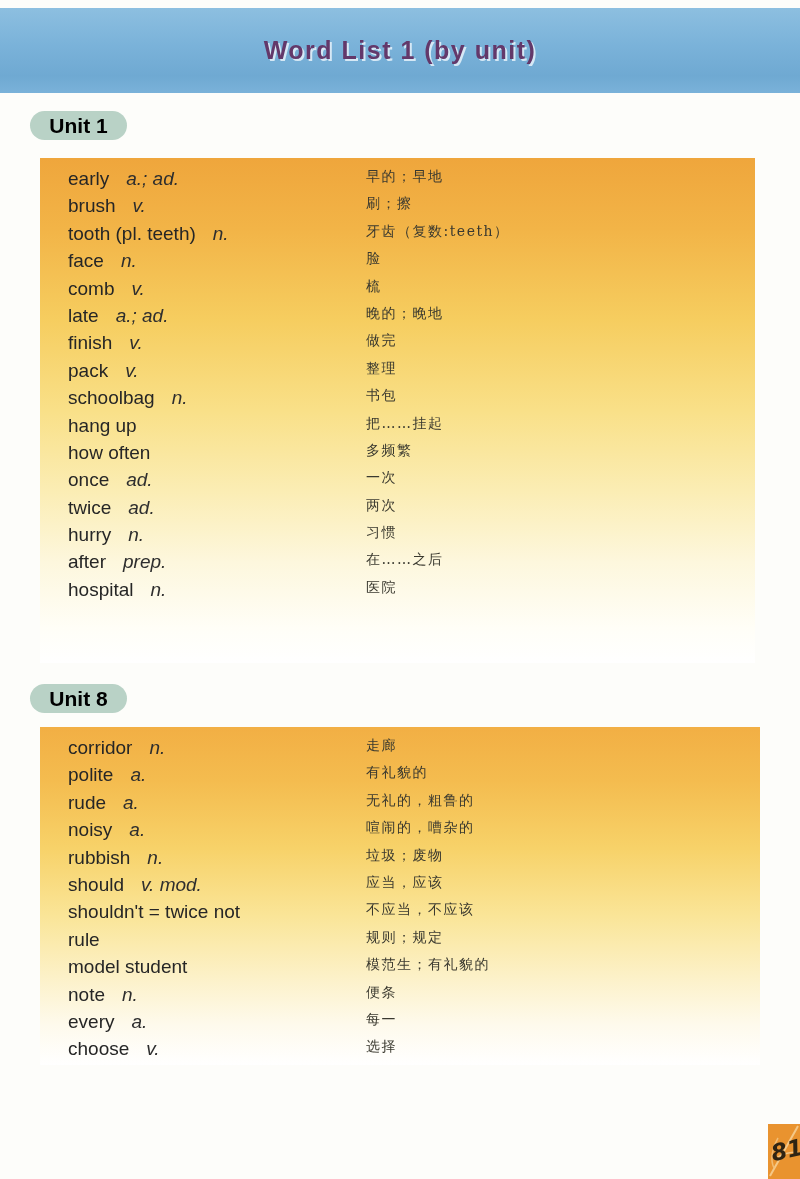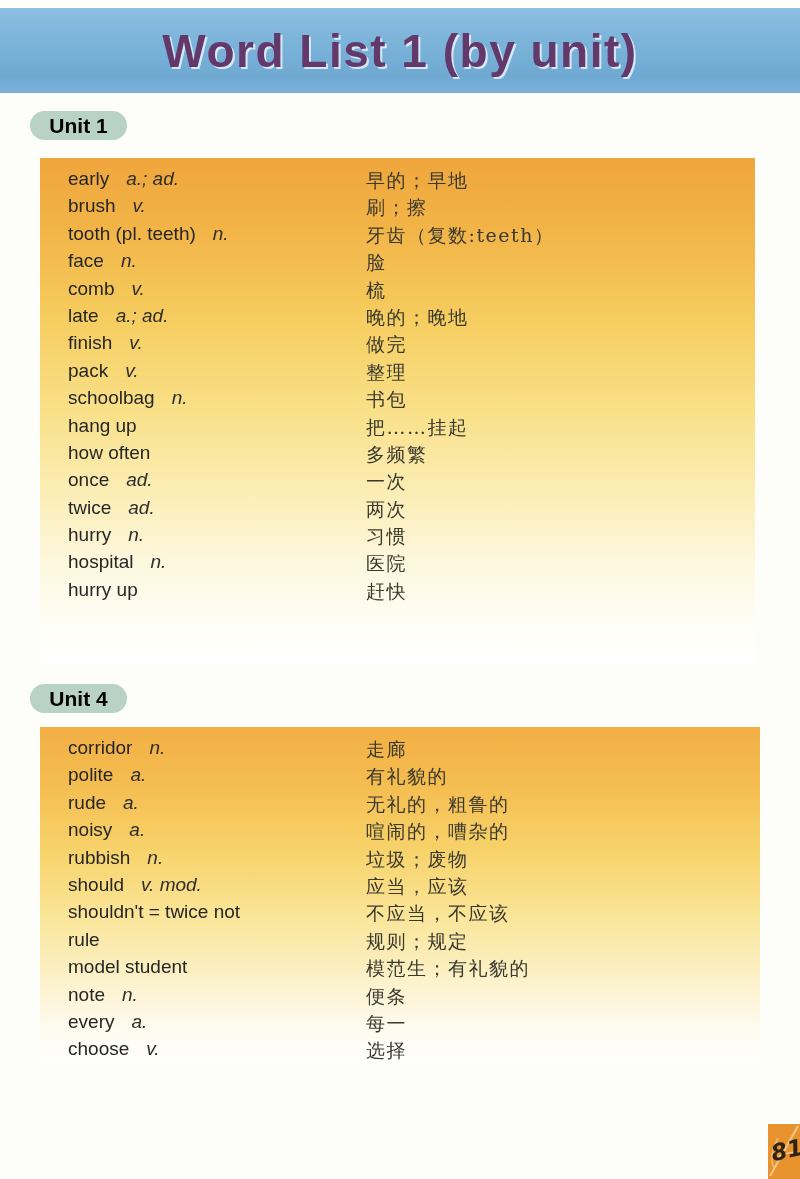--- a/index.html
+++ b/index.html
@@ -3,41 +3,41 @@
 <meta charset="utf-8">
 <style>
   html,body{margin:0;padding:0;}
   body{width:800px;height:1179px;background:#ffffff;font-family:"Liberation Sans",sans-serif;}
   .page{position:relative;width:800px;height:1179px;background:#fdfdfa;overflow:hidden;}
 
   
   .banner{position:absolute;top:8px;left:0;right:0;height:85px;
     background:linear-gradient(180deg,#8dbfe0 0%,#7ab2d9 45%,#6fa9d2 80%,#7ab2d9 100%);
     display:flex;align-items:center;justify-content:center;}
-  .banner h1{margin:0;font-size:46px;font-weight:bold;color:#63386a;letter-spacing:1.5px;
+  .banner h1{margin:0;font-size:25px;font-weight:bold;color:#63386a;letter-spacing:1.5px;
     text-shadow:2px 2px 0 rgba(238,246,252,0.8);}
 
   
   .badge{position:absolute;left:30px;min-width:97px;height:29px;border-radius:15px;
     background:#b9d2c6;color:#000000;font-weight:bold;font-size:21px;
     display:flex;align-items:center;justify-content:center;box-sizing:border-box;padding:0 14px;}
   .badge.b1{top:111px;}
   .badge.b2{top:684px;}
 
   
   .wordbox{position:absolute;left:40px;width:715px;box-sizing:border-box;padding-top:10px;}
   .wordbox.u1{top:158px;height:505px;
     background:linear-gradient(180deg,#efa63c 0%,#f2b447 14%,#f6cd5f 32%,#f9e088 50%,#fbedb4 66%,#fdf7dd 80%,#fffef7 93%,#ffffff 100%);}
   .wordbox.u2{top:727px;height:338px;width:720px;
     background:linear-gradient(180deg,#f2af44 0%,#f4bc4f 16%,#f7d269 36%,#fae598 56%,#fcf1c8 74%,#fefaec 88%,#ffffff 100%);}
 
   .row{display:flex;height:27.4px;align-items:flex-start;padding-left:28px;font-size:19px;color:#262626;}
   .en{width:298px;display:flex;align-items:baseline;flex:none;}
   .pos{font-style:italic;margin-left:17px;color:#2e2e2e;}
-  .cn{font-family:"DejaVu Serif",serif;color:#3a392f;font-size:19px;letter-spacing:1.5px;}
+  .cn{font-family:"DejaVu Serif",serif;color:#3a392f;font-size:14px;letter-spacing:1.5px;}
 
   
   .pagenum{position:absolute;right:0;top:1124px;width:32px;height:55px;background:#e9932f;overflow:hidden;}
   .pagenum svg{position:absolute;left:0;top:0;}
   .pagenum .num{position:absolute;left:3px;top:13px;font-size:23px;font-weight:bold;font-style:italic;
     color:#2f2413;transform:rotate(-12deg);font-family:"DejaVu Sans",sans-serif;}
 </style>
 </head>
 <body>
 
@@ -142,35 +142,36 @@
         </div>
         <div class="row">
           <span class="en">
             <span>hurry</span>
             <span class="pos">n.</span>
           </span>
           <span class="cn">习惯</span>
         </div>
         <div class="row">
           <span class="en">
+            <span>after</span>
+            <span class="pos">prep.</span>
+          </span>
+          <span class="cn">在……之后</span>
+        </div>
+        <div class="row">
+          <span class="en">
             <span>hospital</span>
             <span class="pos">n.</span>
           </span>
           <span class="cn">医院</span>
-        </div>
-        <div class="row">
-          <span class="en">
-            <span>hurry up</span>
-          </span>
-          <span class="cn">赶快</span>
         </div>
       </div>
   </section>
 
-  <div class="badge b2">Unit 4</div>
+  <div class="badge b2">Unit 8</div>
 
   <section class="wordbox u2">
     <div class="rows">
         <div class="row">
           <span class="en">
             <span>corridor</span>
             <span class="pos">n.</span>
           </span>
           <span class="cn">走廊</span>
         </div>

